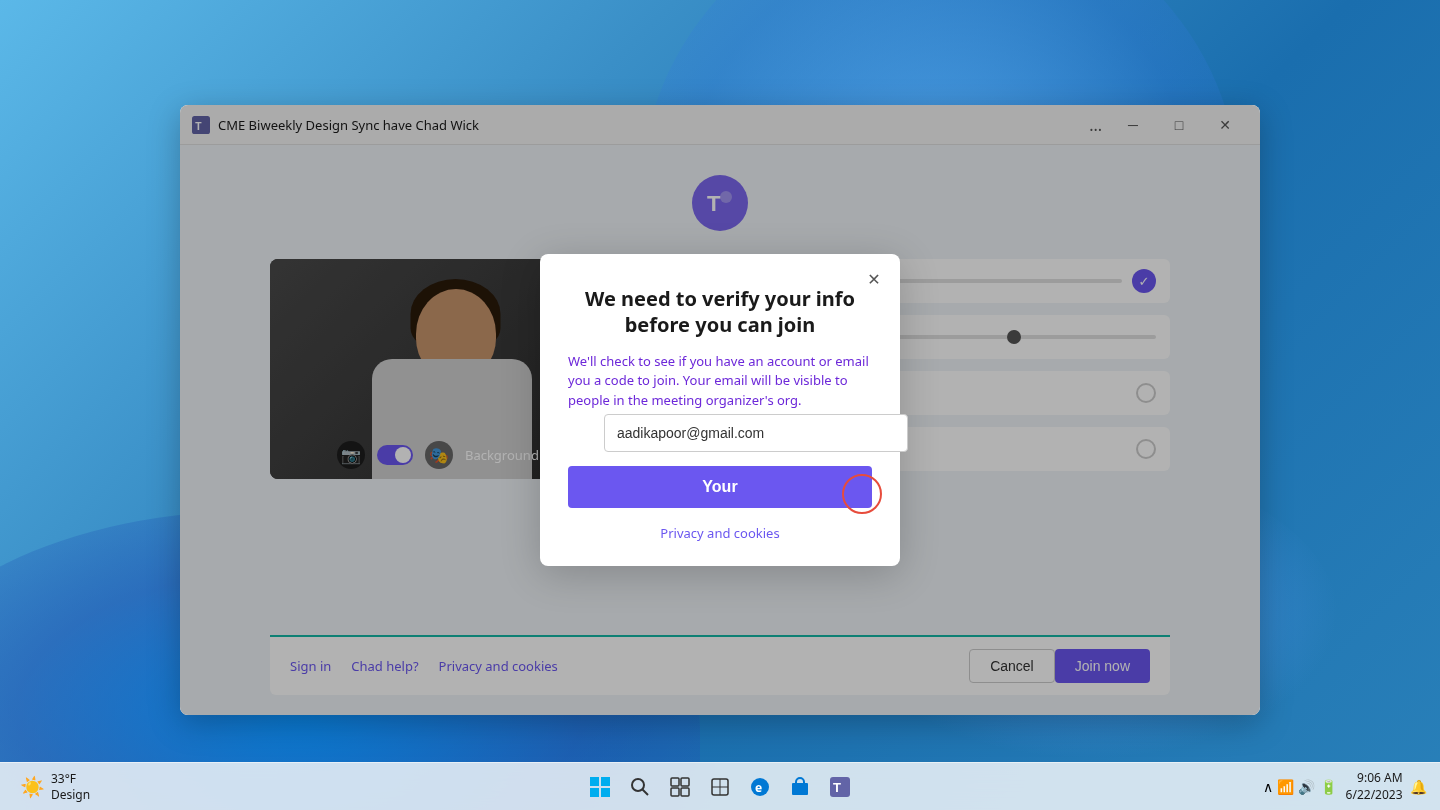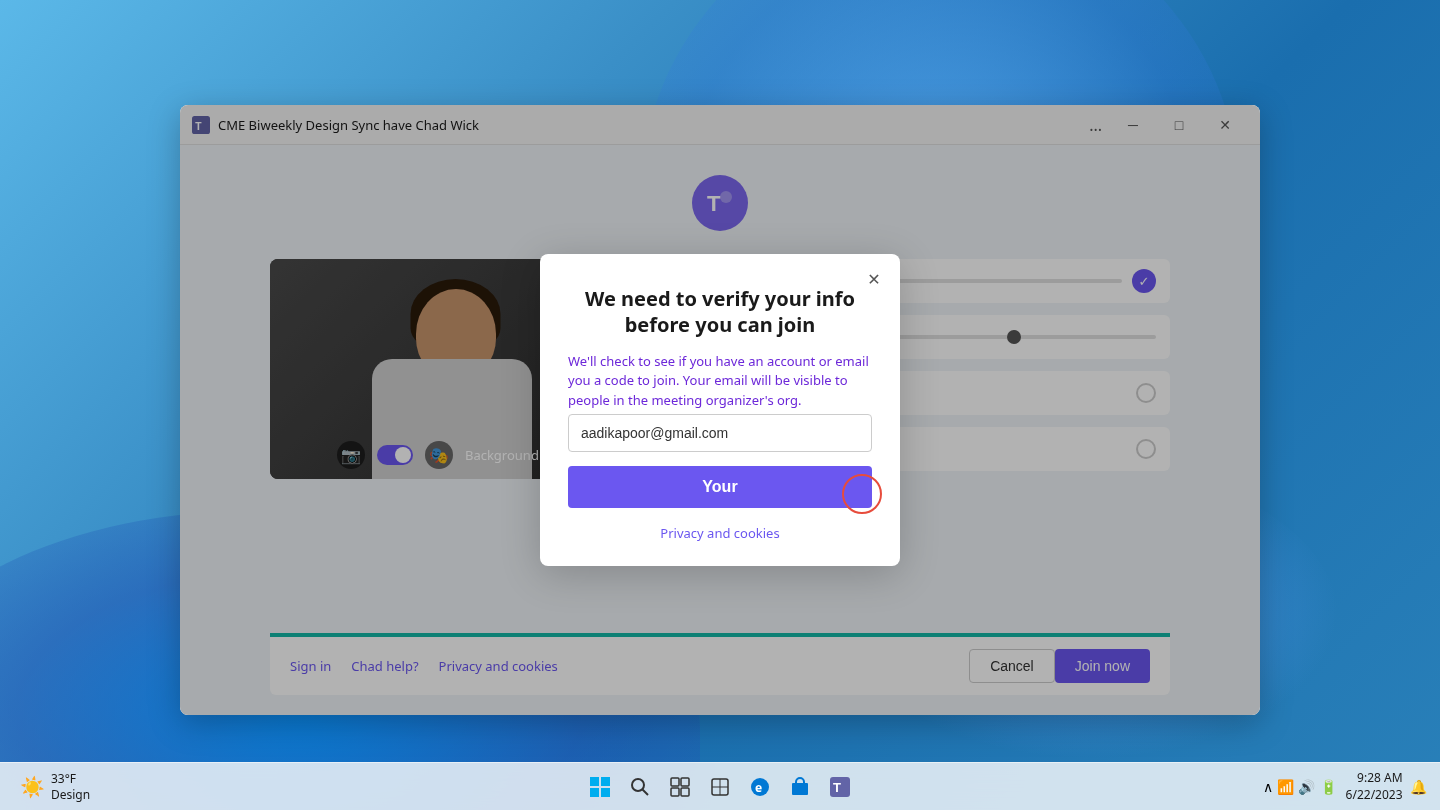--- a/index.html
+++ b/index.html
@@ -364,21 +364,21 @@
       border-radius: 50%;
     }
 
     
     .bottom-bar {
       display: flex;
       align-items: center;
       justify-content: space-between;
       padding: 12px 20px;
       background: white;
-      border-top: 4px solid #14b8a6;
+      border-top: 2px solid #14b8a6;
     }
     .bottom-links {
       display: flex;
       gap: 20px;
     }
     .bottom-link {
       font-size: 13px;
       color: #6b57f0;
       cursor: pointer;
       text-decoration: none;
@@ -456,20 +456,21 @@
     }
     .modal-input {
       width: 100%;
       padding: 10px 12px;
       border: 1px solid #ccc;
       border-radius: 4px;
       font-size: 14px;
       color: #333;
       margin-bottom: 14px;
       outline: none;
+      margin-left: 36px;
     }
     .modal-next-btn {
       width: 100%;
       padding: 12px;
       background: #6b57f0;
       color: white;
       border: none;
       border-radius: 4px;
       font-size: 16px;
       font-weight: 600;
@@ -671,18 +672,18 @@
   </div>
 
   <div class="taskbar-right">
     <div class="taskbar-sys-icons">
       <span>∧</span>
       <span>📶</span>
       <span>🔊</span>
       <span>🔋</span>
     </div>
     <div class="taskbar-time">
-      <div>9:28 AM</div>
+      <div>9:06 AM</div>
       <div>6/22/2023</div>
     </div>
     <span style="font-size:14px;">🔔</span>
   </div>
 </div>
 
 </body></html>

